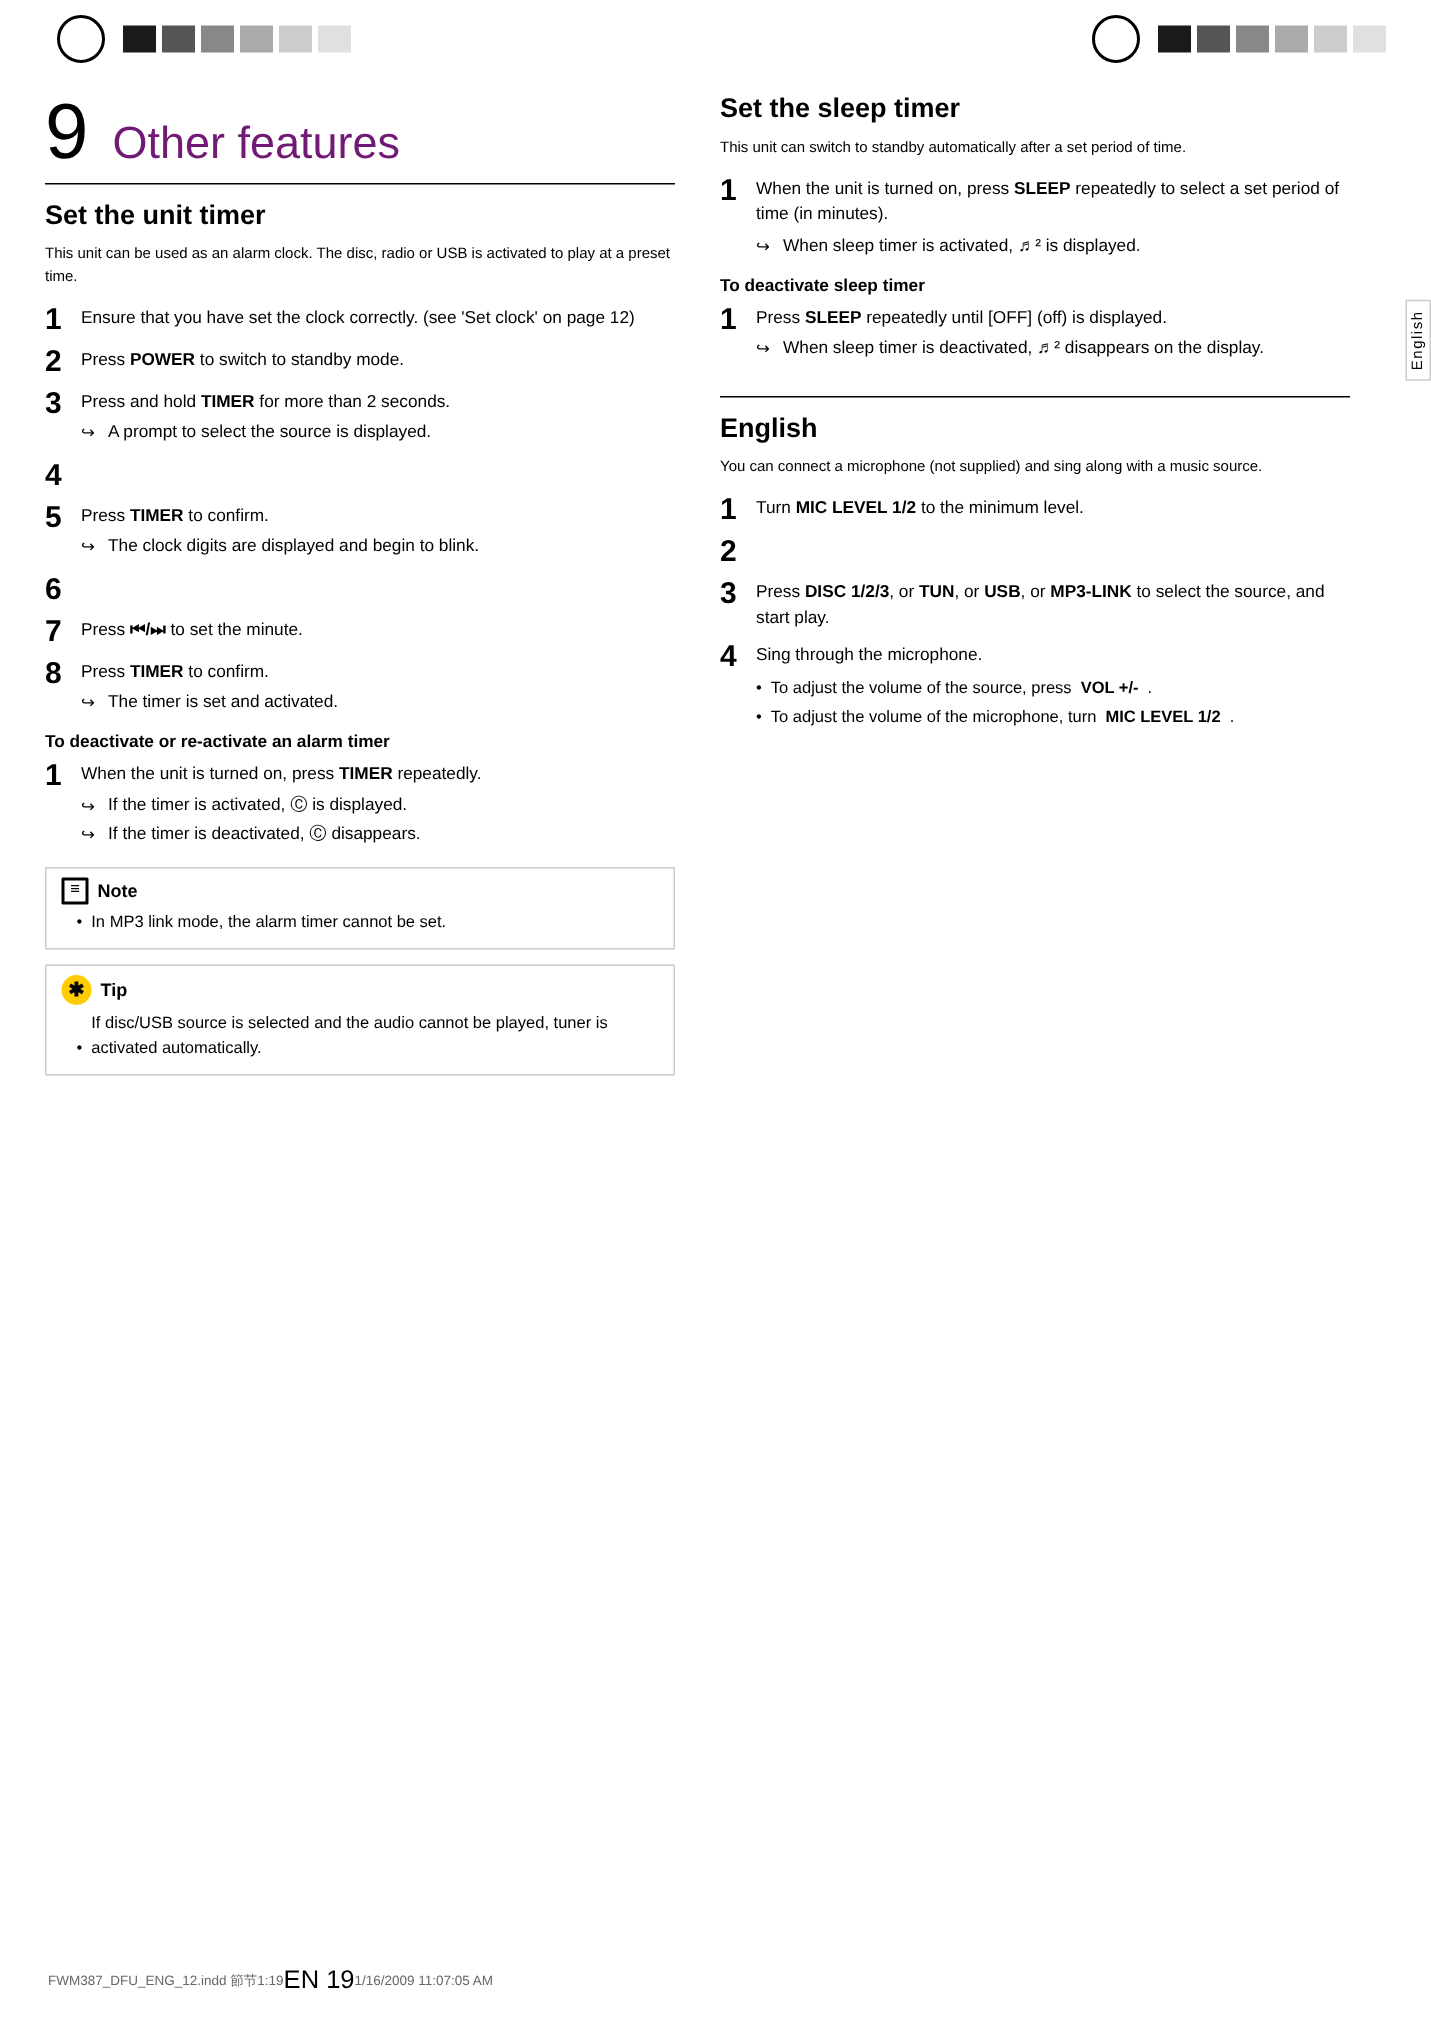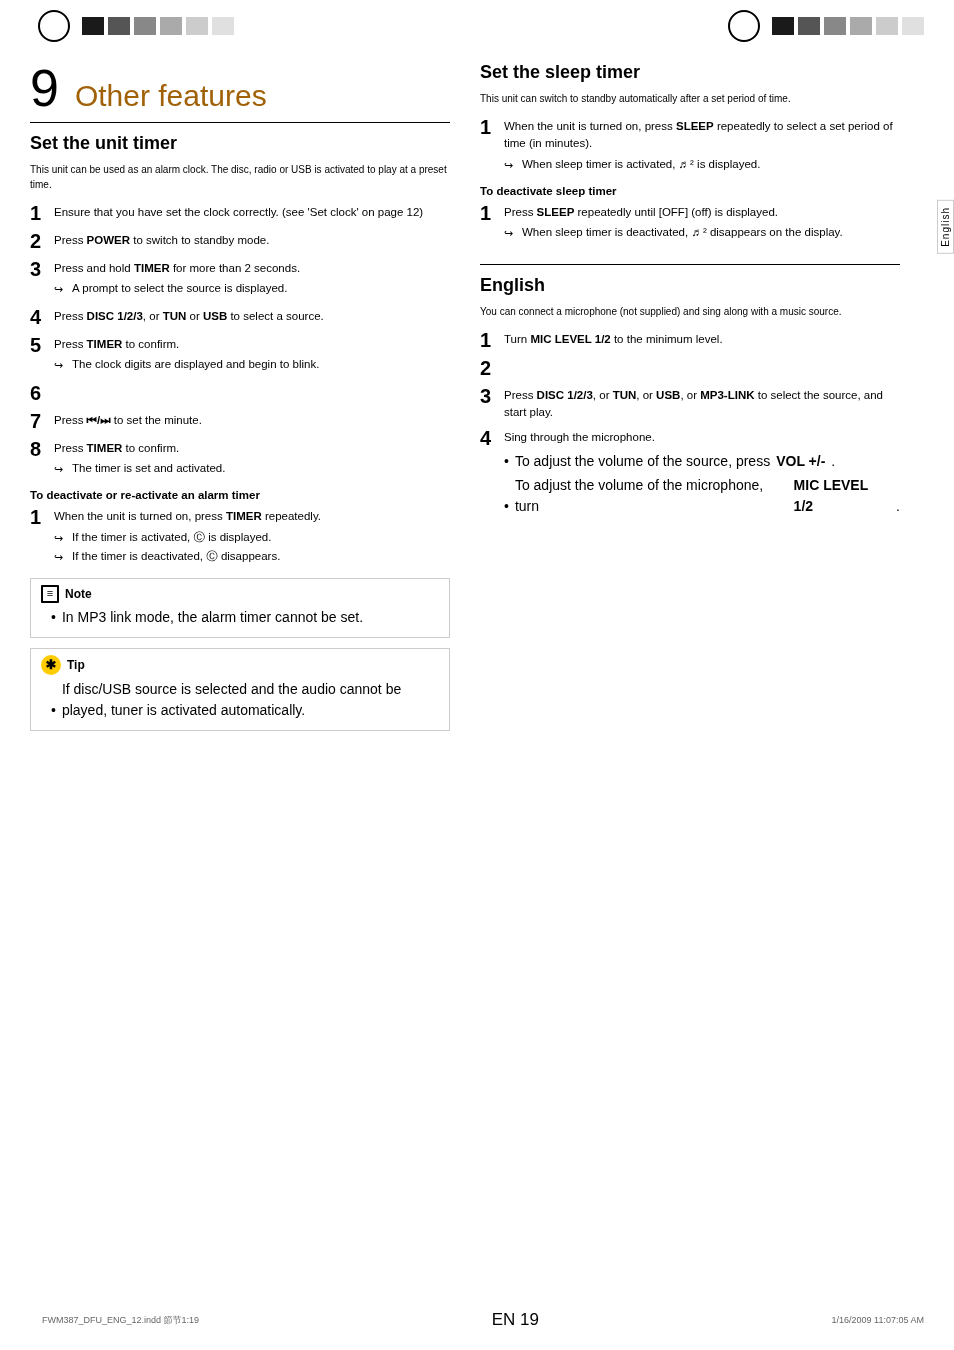--- a/index.html
+++ b/index.html
@@ -68,21 +68,21 @@
     }
     .chapter-number {
       font-size: 52px;
       font-weight: 300;
       line-height: 1;
       color: #000;
     }
     .chapter-title {
       font-size: 30px;
       font-weight: 300;
-      color: #a16207;
+      color: #701a75;
     }
 
     .section-divider {
       border: none;
       border-top: 1.5px solid #000;
       margin: 8px 0 10px 0;
     }
 
     .section-heading {
       font-size: 18px;
@@ -215,42 +215,41 @@
       border: 1px solid #ccc;
       padding: 6px 2px;
       color: #000;
       letter-spacing: 1px;
     }
 
     
     .page-footer {
       position: absolute;
       bottom: 20px;
-      left: 42px;
+      left: 32px;
       right: 30px;
       display: flex;
-      justify-content: space-between;
       align-items: center;
       font-size: 9px;
       color: #666;
     }
     .footer-page-num {
       font-size: 17px;
       color: #000;
     }
 
     
     .bullet-list {
       list-style: none;
       margin-left: 10px;
     }
     .bullet-list li {
       display: flex;
       gap: 6px;
-      font-size: 14px;
+      font-size: 11px;
       line-height: 1.5;
       margin-bottom: 3px;
       align-items: flex-end;
     }
     .bullet-list li::before {
       content: "•";
     }
   </style>
 </head>
 <body>
@@ -314,23 +313,20 @@
             <li>
               <span class="arrow">↪</span>
               <span>A prompt to select the source is displayed.</span>
             </li>
           </ul>
         </div>
       </li>
 
       <li>
         <span class="step-number">4</span>
-        <div class="step-content">
-          Press <b>DISC 1/2/3</b>, or <b>TUN</b> or <b>USB</b> to select a source.
-        </div>
       </li>
 
       <li>
         <span class="step-number">5</span>
         <div class="step-content">
           Press <b>TIMER</b> to confirm.
           <ul class="sub-items">
             <li>
               <span class="arrow">↪</span>
               <span>The clock digits are displayed and begin to blink.</span>

